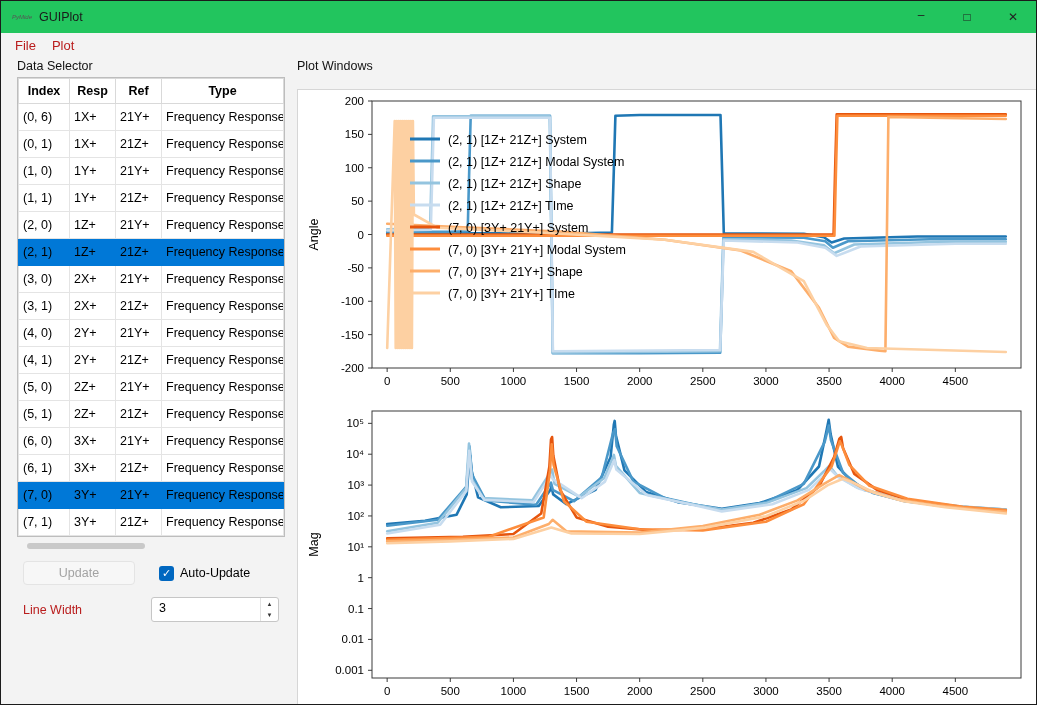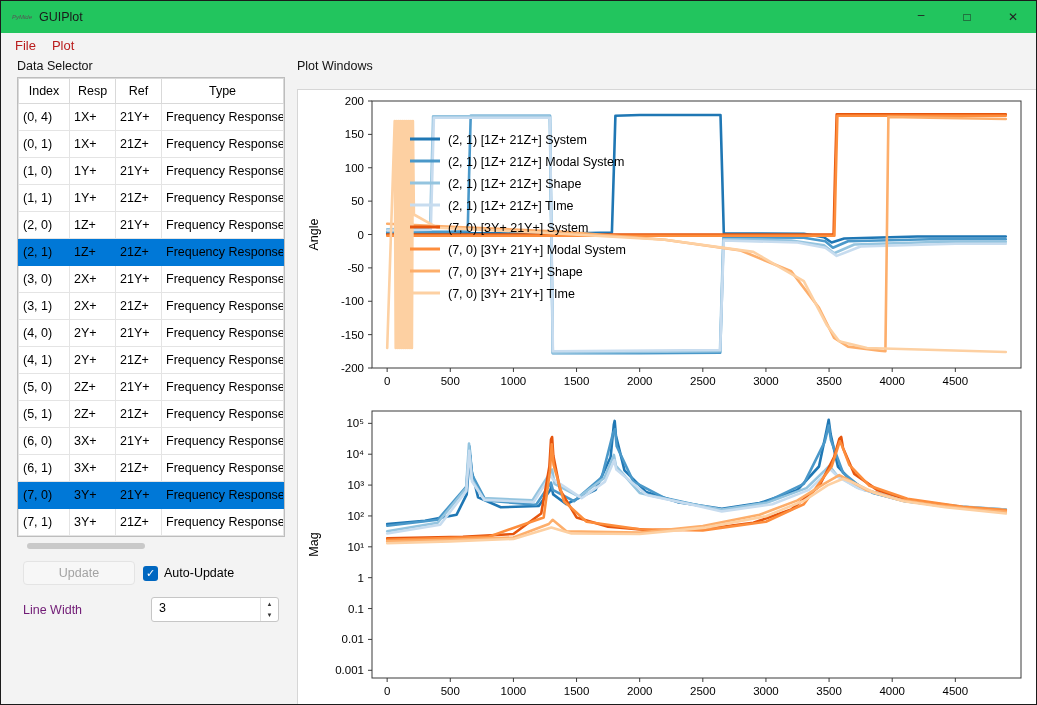--- a/index.html
+++ b/index.html
@@ -21,40 +21,40 @@
 
   
   .content { display:flex; padding:2px 6px 6px 8px; gap:12px; height:636px; }
   .left-panel { width:268px; flex:none; display:flex; flex-direction:column;margin-left:8px; }
   .right-panel { flex:1; display:flex; flex-direction:column;gap:12px; }
   .group-label { font-size:12.5px; color:#111; margin:0 0 4px 0; }
 
   
   .table-wrap { border:1px solid #bdbdbd; background:#fff; overflow:hidden; }
   table.dtable { border-collapse:collapse; width:100%; background:#fff; table-layout:fixed; }
-  .dtable th { font-size:12.5px; font-weight:normal; border:1px solid #d9d9d9; padding:5px 3px; text-align:center;
+  .dtable th { font-size:12.5px; font-weight:bold; border:1px solid #d9d9d9; padding:5px 3px; text-align:center;
                background:#fff; white-space:nowrap; overflow:hidden; }
   .dtable td { font-size:12.5px; border:1px solid #e4e4e4; padding:6px 4px; white-space:nowrap; overflow:hidden; color:#000; }
   .dtable th:nth-child(1), .dtable td:nth-child(1) { width:44px; }
   .dtable th:nth-child(2), .dtable td:nth-child(2) { width:39px; }
   .dtable th:nth-child(3), .dtable td:nth-child(3) { width:39px; }
   .dtable tr.sel td { background:#0078d7; color:#000000; border-color:#0078d7; }
 
   .hscroll { height:10px; margin:4px 2px 8px 2px; background:#f3f3f3; }
   .hthumb { width:118px; height:6px; margin-left:8px; margin-top:2px; background:#c9c9c9; border-radius:3px; }
 
-  .controls-row { display:flex; align-items:center; gap:8px; margin:2px 0 12px 6px; }
+  .controls-row { display:flex; align-items:center; gap:24px; margin:2px 0 12px 6px; }
   .update-btn { width:112px; height:24px; background:#f7f7f7; border:1px solid #e4e4e4; border-radius:4px;
                 color:#a3a3a3; font-size:12.5px; font-family:inherit; }
   .cb-wrap { display:flex; align-items:center; gap:6px; font-size:12.5px; color:#000; }
   .cb { width:15px; height:15px; background:#0067c0; border-radius:3px; color:#fff; font-size:11px;
         display:flex; align-items:center; justify-content:center; line-height:1; }
 
   .spin-row { display:flex; align-items:center; margin:0 0 11px 6px; }
-  .spin-label { font-size:12.5px; width:128px; color:#701a75; }
+  .spin-label { font-size:12.5px; width:128px; color:#b91c1c; }
   .spinbox { display:flex; width:126px; height:23px; border:1px solid #c6c6c6; border-radius:3px; background:#fff; overflow:hidden; }
   .spin-val { flex:1; font-size:12.5px; padding:3px 0 0 7px; color:#000; }
   .spin-btns { width:17px; display:flex; flex-direction:column; border-left:1px solid #e2e2e2; }
   .spin-btn { flex:1; font-size:6px; color:#333; display:flex; align-items:center; justify-content:center; line-height:1; }
 
   
   .plot-area { flex:1; background:#ffffff; border:1px solid #d6d6d6; display:flex; flex-direction:column; padding:2px; }
   .chart { flex:1; min-height:0; }
   svg text { font-family:"Liberation Sans", sans-serif; fill:#000; }
 </style>
@@ -95,21 +95,21 @@
           <thead>
               <tr>
                 <th>Index</th>
                 <th>Resp</th>
                 <th>Ref</th>
                 <th>Type</th>
               </tr>
             </thead>
           <tbody>
               <tr>
-                <td>(0, 4)</td>
+                <td>(0, 6)</td>
                 <td>1X+</td>
                 <td>21Y+</td>
                 <td>Frequency Response F</td>
               </tr>
               <tr>
                 <td>(0, 1)</td>
                 <td>1X+</td>
                 <td>21Z+</td>
                 <td>Frequency Response F</td>
               </tr>

